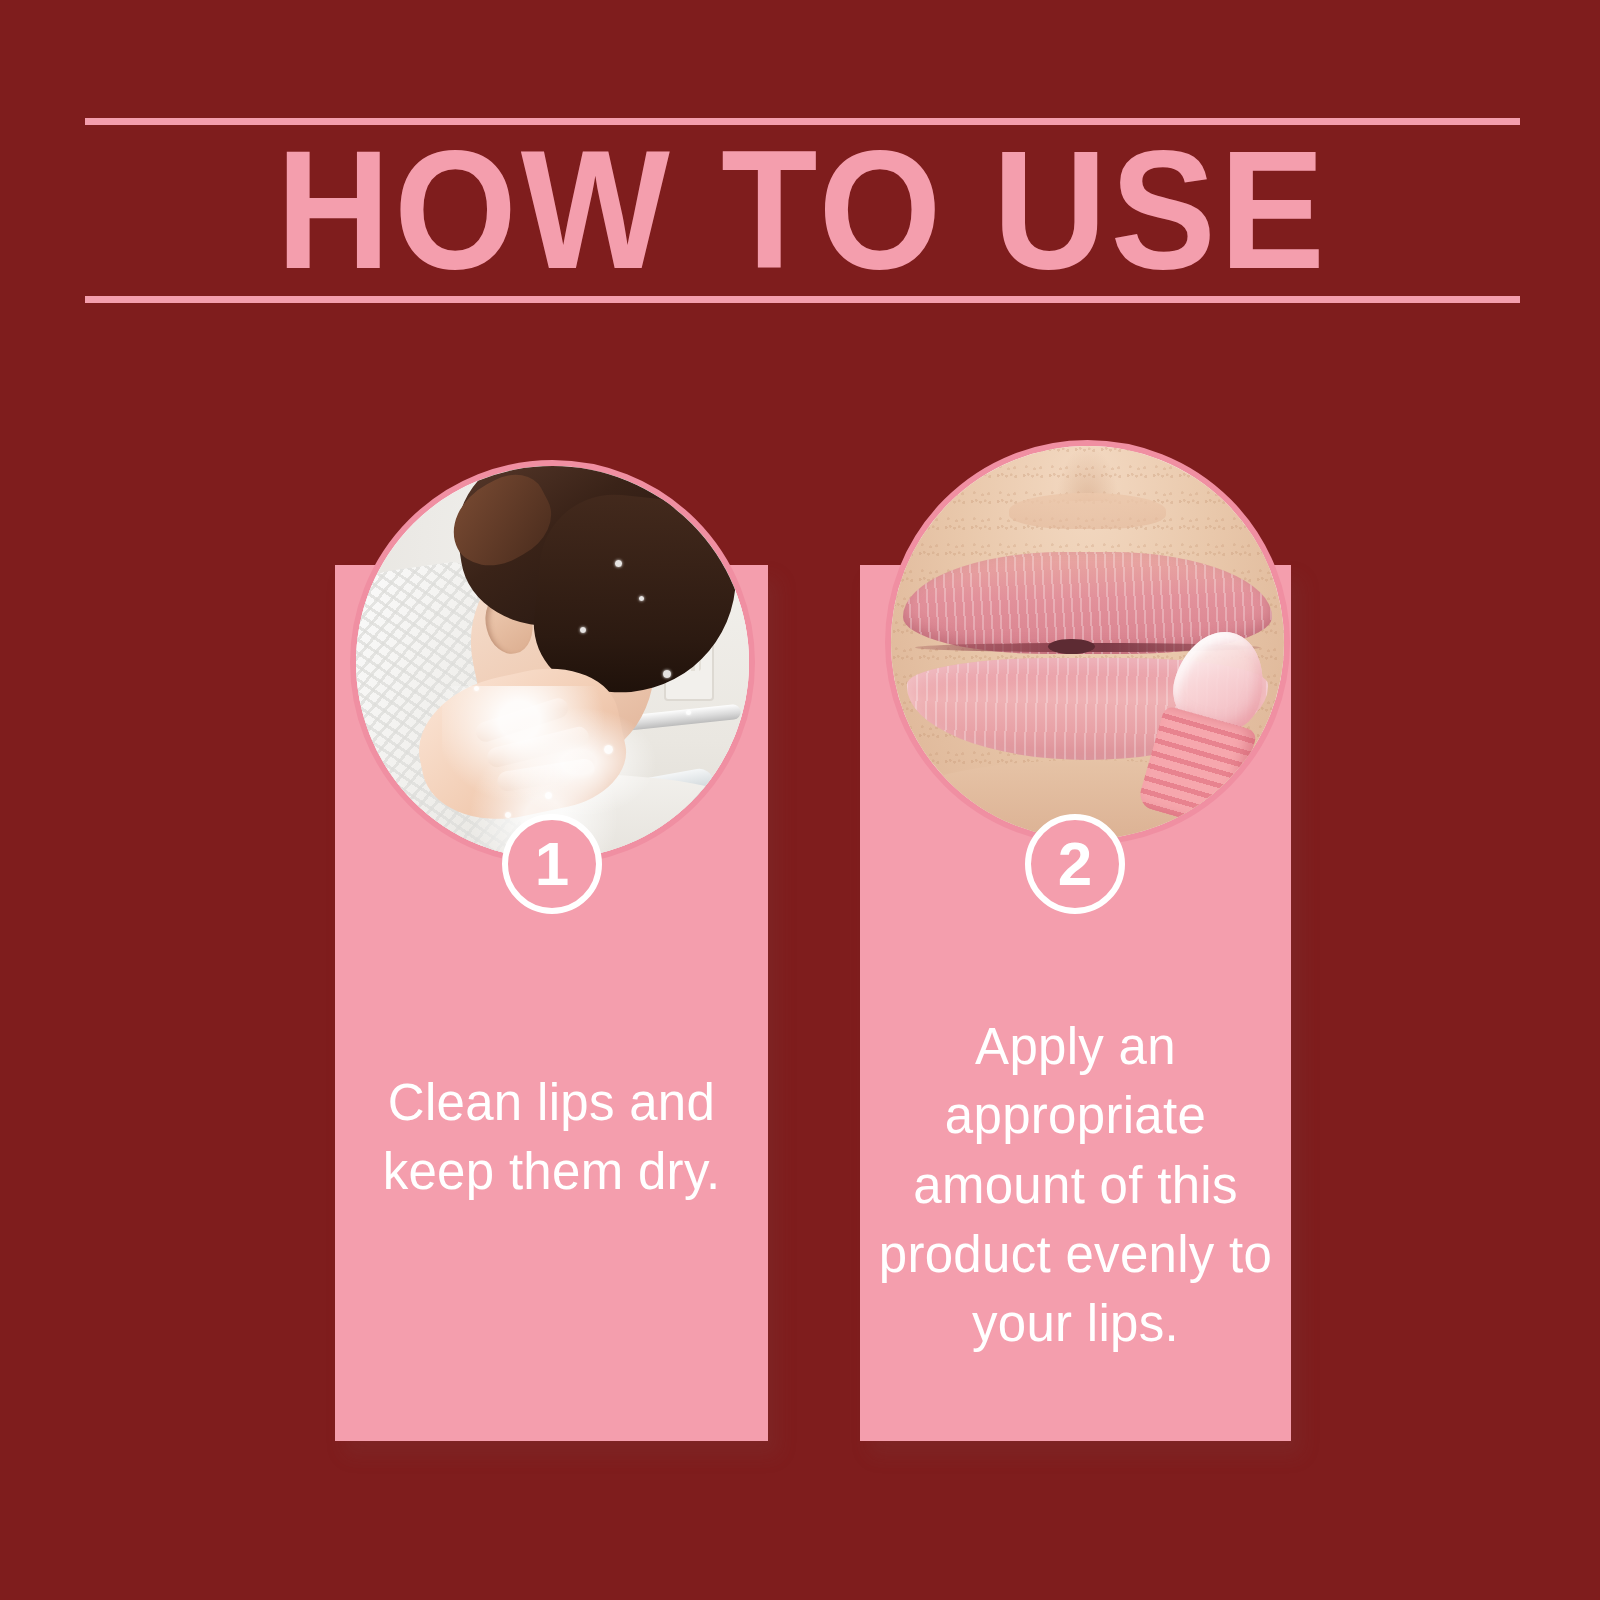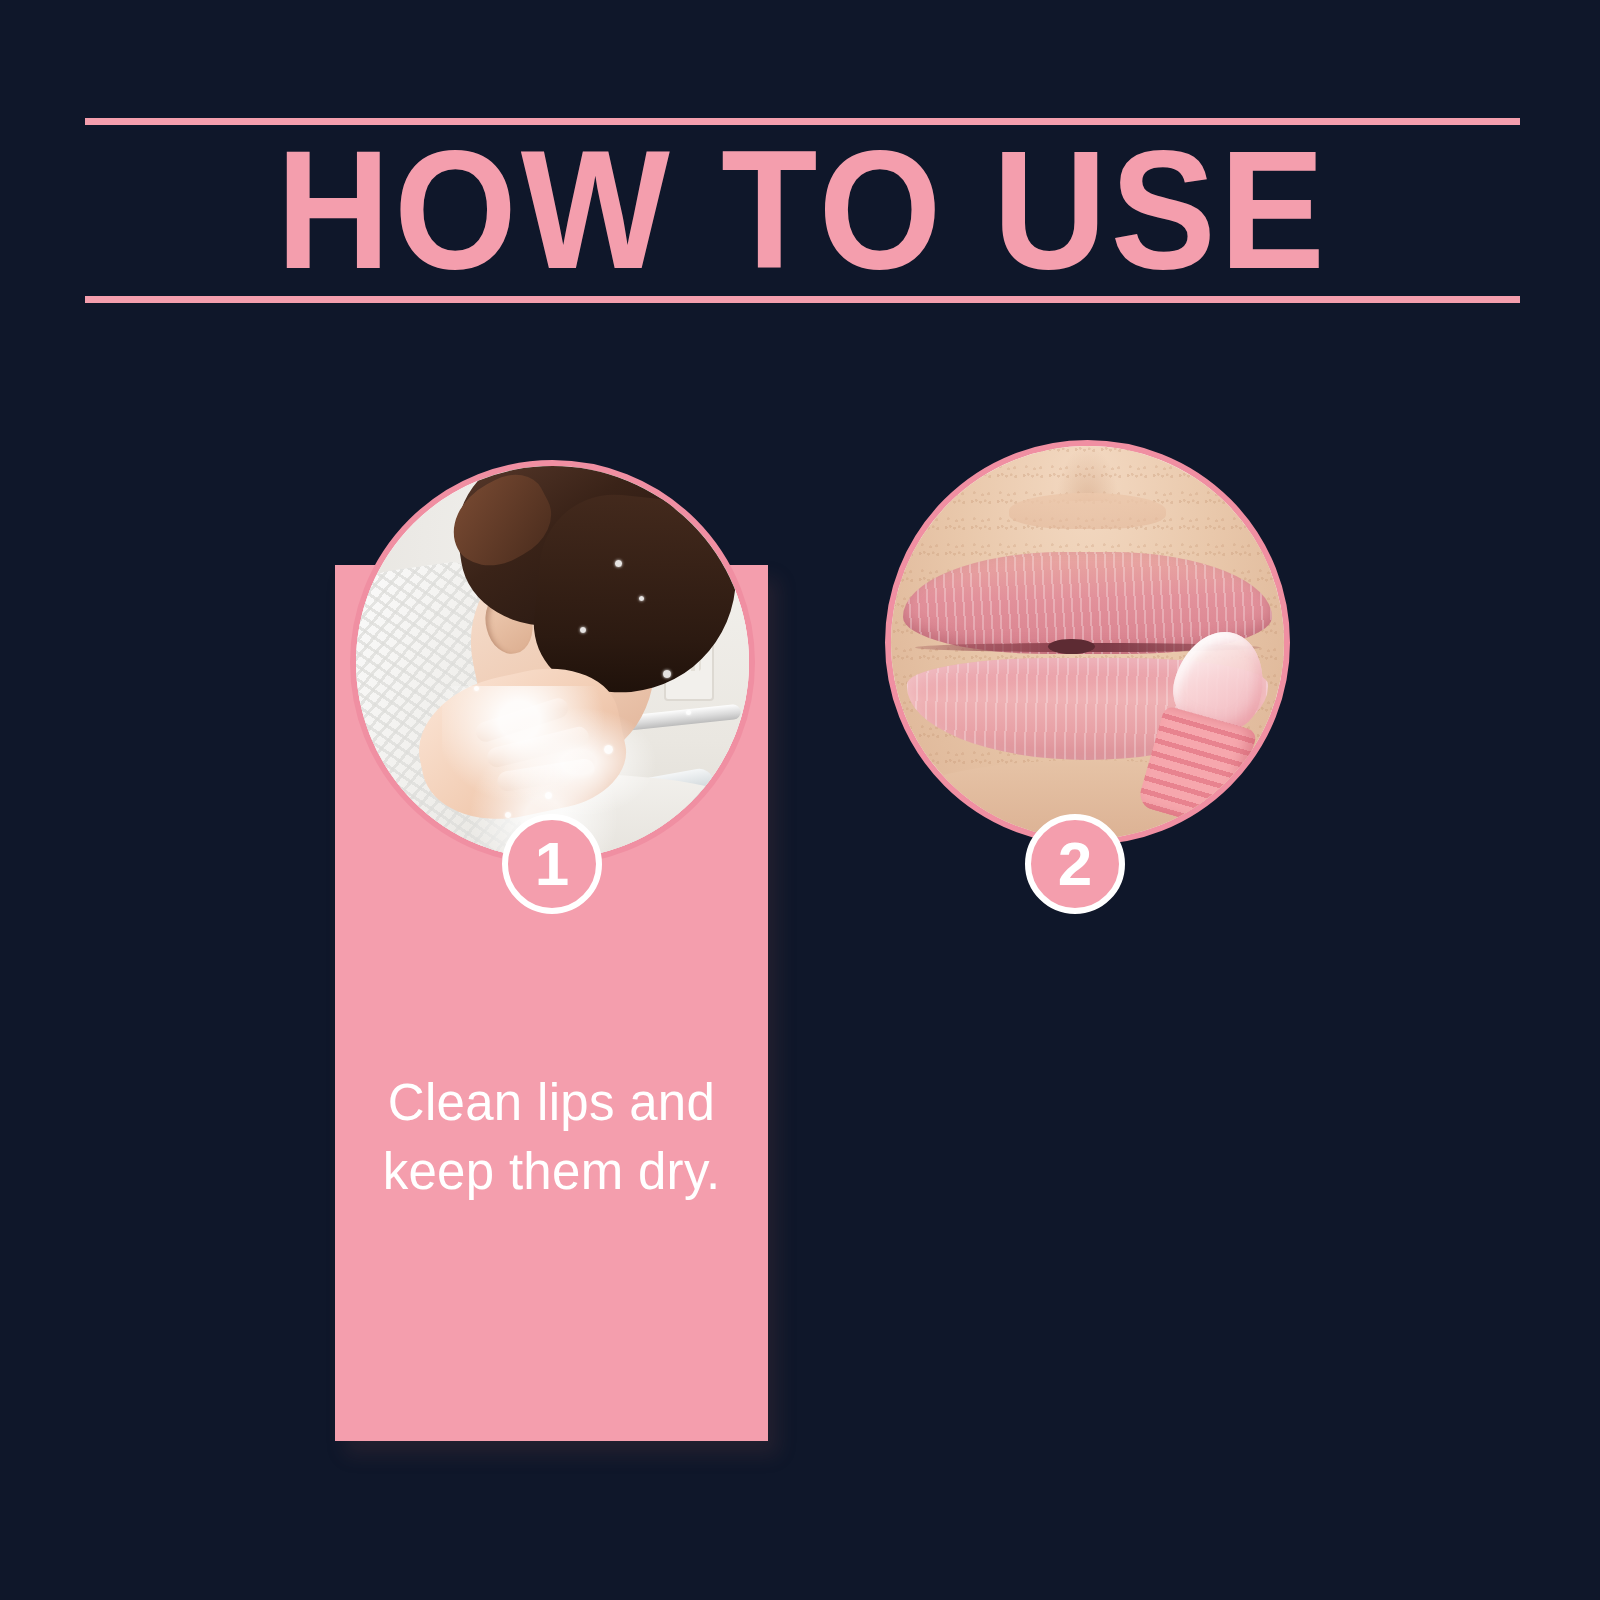--- a/index.html
+++ b/index.html
@@ -11,21 +11,21 @@
     height: 1600px;
     background: #FDE0DD;
     font-family: "Liberation Sans", sans-serif;
     overflow: hidden;
   }
 
   #canvas {
     position: relative;
     width: 1600px;
     height: 1600px;
-    background: #0f172a;
+    background: #7f1d1d;
   }
 
   
   .rule {
     position: absolute;
     left: 85px;
     width: 1435px;
     height: 7px;
     background: #F49EAD;
   }
@@ -349,20 +349,23 @@
       <div class="drop" style="left:63%;top:71%;width:9px;height:9px;"></div>
       <div class="drop" style="left:48%;top:83%;width:7px;height:7px;"></div>
       <div class="drop" style="left:38%;top:88%;width:6px;height:6px;"></div>
       <div class="drop" style="left:55%;top:92%;width:8px;height:8px;"></div>
       <div class="drop" style="left:30%;top:56%;width:5px;height:5px;"></div>
     </div>
   </div>
 
   <div class="step-badge" id="badge-1">1</div>
 
+  <div class="step-card" id="card-2">
+    <div class="step-caption" id="caption-2" style="position:absolute;left:8px;top:447px;width:415px;">Apply an appropriate amount of this product evenly to your lips.</div>
+  </div>
 
   <div class="step-photo" id="photo-2">
     <div class="photo-art">
       <div class="p2-skin"></div>
       <div class="p2-pores"></div>
       <div class="p2-philtrum"></div>
       <div class="p2-cupid"></div>
       <div class="p2-upper">
           <div class="p2-upper-tex"></div>
         </div>

